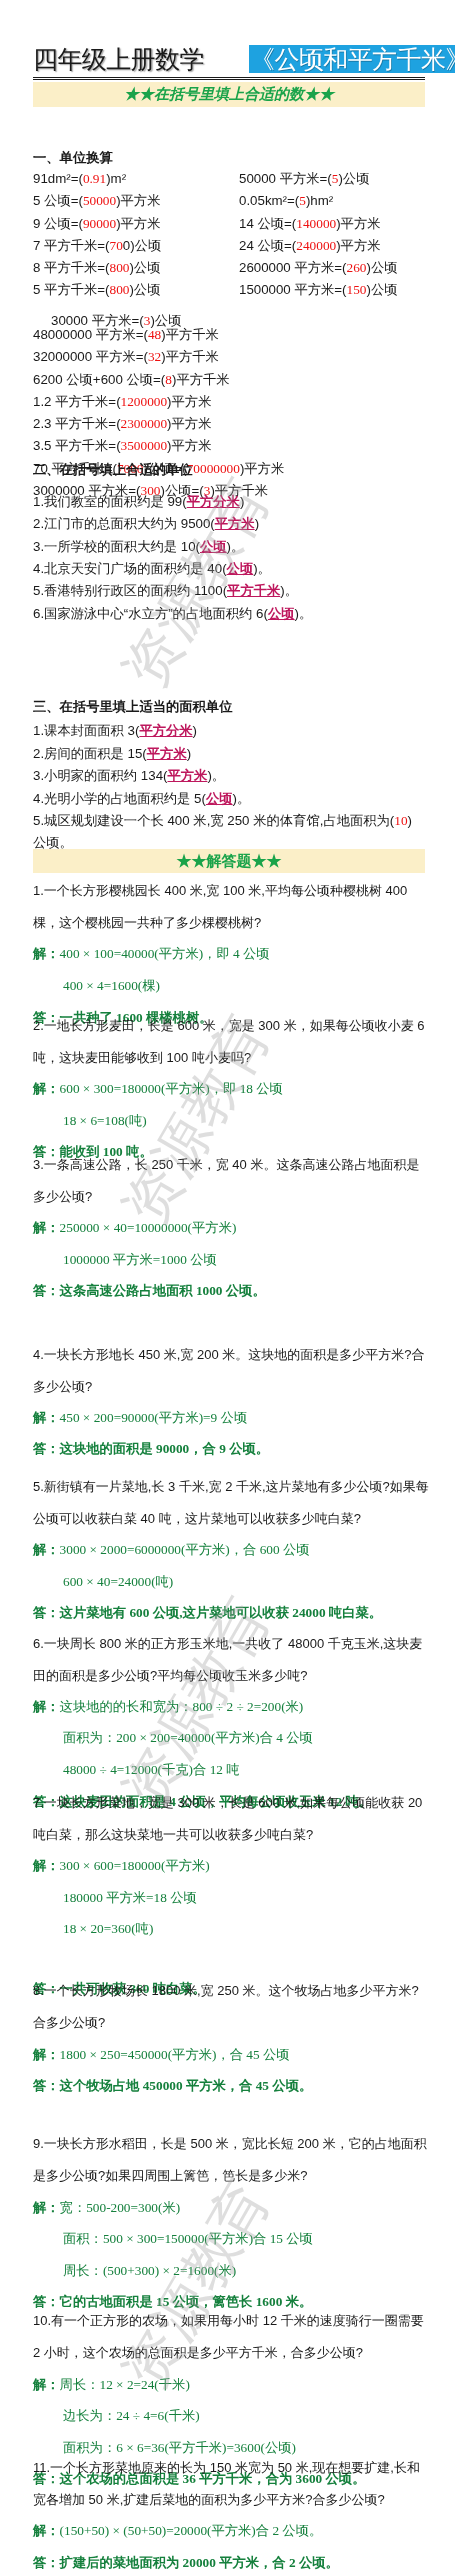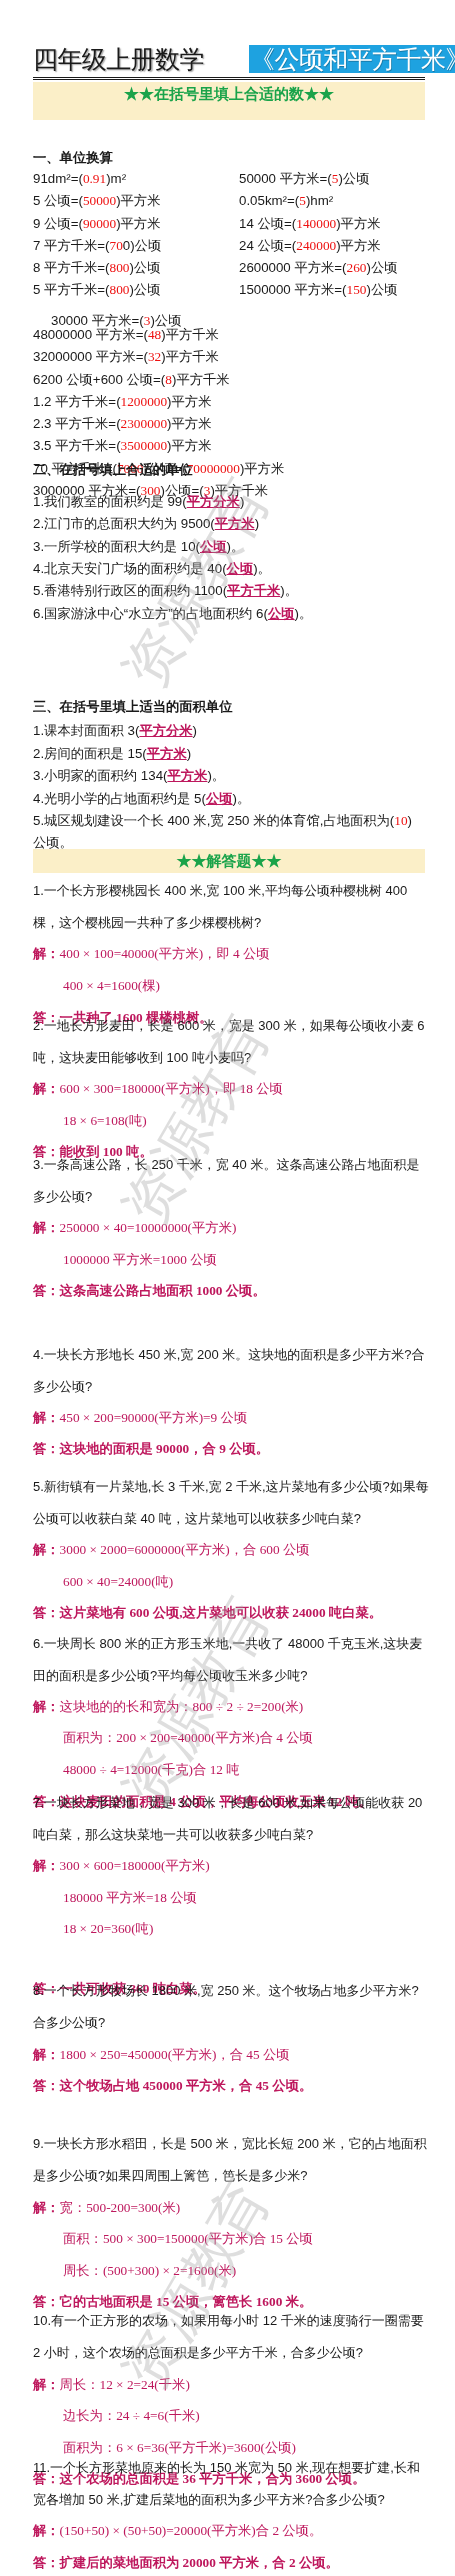--- a/index.html
+++ b/index.html
@@ -13,36 +13,36 @@
   .dbl::after { content: ""; position: absolute; left: 0; right: 0; top: 0.6px; height: 0.6px; background: #1a1a1a; }
   .banner { left: 33px; width: 392px; height: 32px; background: #fbefc8; color: #1aa34a;
             font-family: "DejaVu Serif", "Liberation Serif", serif; font-weight: bold;
             font-size: 15px; line-height: 32px; text-align: center; }
   .h2 { left: 33px; font-size: 13.3px; font-weight: bold; line-height: 19px; white-space: nowrap; }
   .row { left: 33px; font-size: 13.3px; line-height: 21.5px; white-space: nowrap; }
   .rcol { left: 239px; }
   .red { color: #ee1111; font-family: "Liberation Serif", "DejaVu Serif", serif; }
   .redb { color: #be185d; font-weight: bold; font-family: "DejaVu Serif", "Liberation Serif", serif; text-decoration: underline; }
   .q { left: 33px; width: 397px; font-size: 13px; line-height: 32px; }
-  .sol { left: 33px; font-size: 13.3px; line-height: 32px; white-space: nowrap; color: #be185d;
+  .sol { left: 33px; font-size: 13.3px; line-height: 32px; white-space: nowrap; color: #15803d;
          font-family: "Liberation Serif", "DejaVu Serif", serif; }
   .sol .lbl { font-weight: bold; font-family: "DejaVu Serif", serif; }
   .sol.indent { left: 63px; }
   .sol.bold { font-weight: bold; }
   .wm { left: 158px; font-size: 57px; color: rgba(160,160,160,0.35); transform: rotate(-60deg);
         transform-origin: left top; white-space: nowrap; font-family: "DejaVu Sans", sans-serif; pointer-events: none; }
 </style>
 </head>
 <body>
 
 <div class="abs title">
   <span>四年级上册数学</span><span class="hl">《公顷和平方千米》</span><span>专项练习</span>
 </div>
 <div class="abs dbl"></div>
-<div class="abs banner" style="top:82px;height:38px;line-height:25px;">★★在括号里填上合适的数★★</div>
+<div class="abs banner" style="top:82px;height:25px;line-height:25px;font-style:italic;">★★在括号里填上合适的数★★</div>
 
 <div class="abs h2" style="top:148px;">一、单位换算</div>
 <div id="s1">
     <div class="abs row" style="top: 168px;"><span>91dm²=(</span><span class="red">0.91</span><span>)m²</span></div>
     <div class="abs row" style="top: 190px;"><span>5 公顷=(</span><span class="red">50000</span><span>)平方米</span></div>
     <div class="abs row" style="top: 213px;"><span>9 公顷=(</span><span class="red">90000</span><span>)平方米</span></div>
     <div class="abs row" style="top: 235px;"><span>7 平方千米=(</span><span class="red">70</span><span>0)公顷</span></div>
     <div class="abs row" style="top: 257px;"><span>8 平方千米=(</span><span class="red">800</span><span>)公顷</span></div>
     <div class="abs row" style="top: 279px;"><span>5 平方千米=(</span><span class="red">800</span><span>)公顷</span></div>
     <div class="abs row" style="top: 310px; margin-left: 18px;"><span>30000 平方米=(</span><span class="red">3</span><span>)公顷</span></div>

